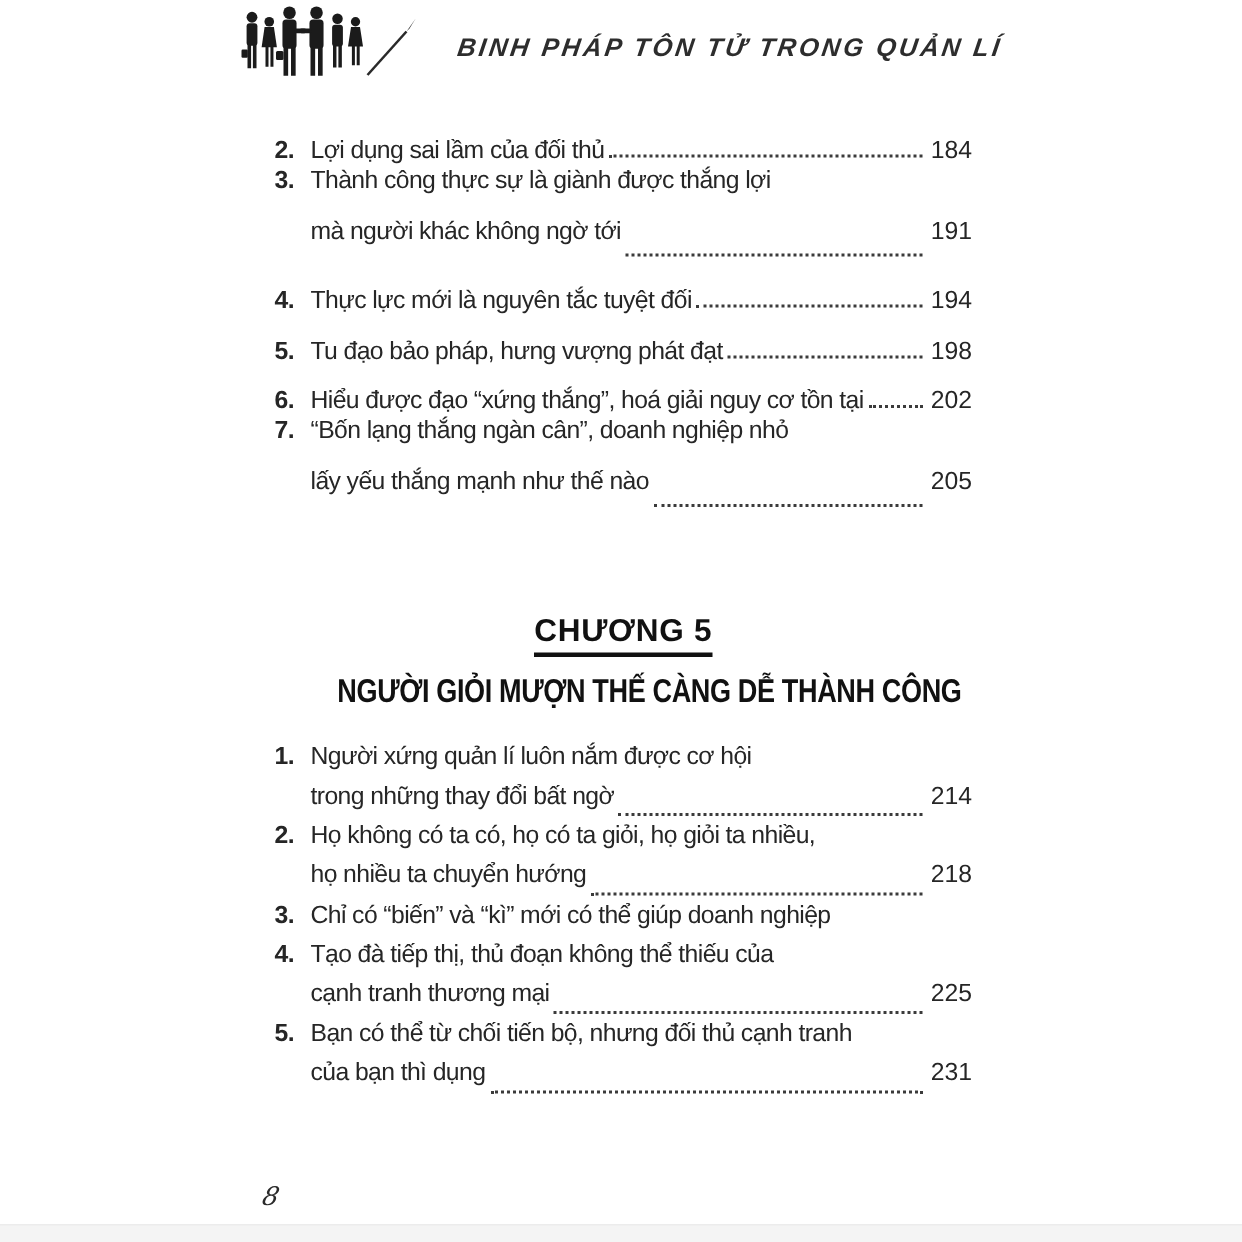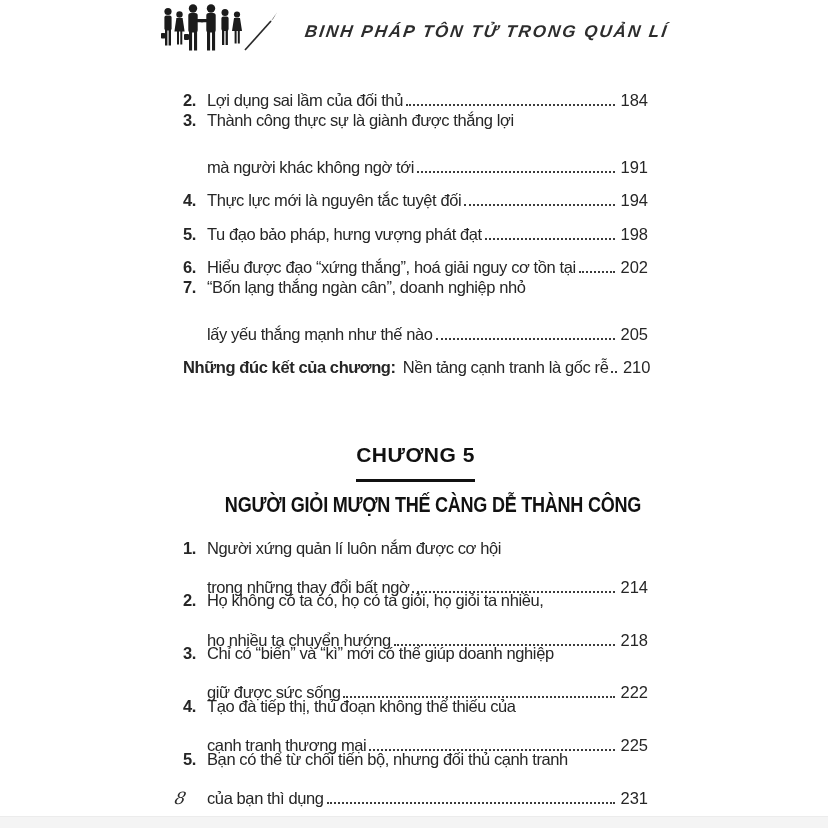--- a/index.html
+++ b/index.html
@@ -53,21 +53,21 @@
   .sec1 .line { height: 26.4px; line-height: 26.4px; }
   .num {
     font-weight: 700;
     flex: 0 0 24px;
   }
   .bold-label {
     font-weight: 700;
     margin-right: 7px;
     flex: 0 0 auto;
   }
-  .cont { padding-left: 24px; }
+  .cont { padding-left: 24px; align-items: flex-end; }
   .txt { flex: 0 0 auto; }
   .leader {
     flex: 1 1 auto;
     min-width: 6px;
     display: inline-block;
     height: 3px;
     margin: 0 3px;
     border-bottom: 2px dotted #3b3b3b;
   }
   .pg {
@@ -83,21 +83,21 @@
     margin-top: 71px;
     text-align: center;
   }
   .chapter-num {
     display: inline-block;
     font-size: 21px;
     font-weight: 700;
     letter-spacing: 0.5px;
     color: #111111;
     border-bottom: 3px solid #111111;
-    padding-bottom: 12px;
+    padding-bottom: 2px;
   }
   .chapter-title {
     margin-top: 10px;
     font-size: 22px;
     font-weight: 700;
     color: #111111;
     letter-spacing: -0.3px;
     transform: scaleX(0.82);
     transform-origin: center;
     white-space: nowrap;
@@ -213,26 +213,20 @@
         </div>
         <div class="line">
           <span class="num">7.</span>
           <span class="txt">“Bốn lạng thắng ngàn cân”, doanh nghiệp nhỏ</span>
         </div>
         <div class="line cont">
           <span class="txt">lấy yếu thắng mạnh như thế nào</span>
           <span class="leader"></span>
           <span class="pg">205</span>
         </div>
-        <div class="line">
-          <span class="bold-label">Những đúc kết của chương:</span>
-          <span class="txt">Nền tảng cạnh tranh là gốc rễ</span>
-          <span class="leader"></span>
-          <span class="pg">210</span>
-        </div>
       </div>
 
     <div class="chapter-block">
       <div class="chapter-num">CHƯƠNG 5</div>
       <div class="chapter-title">NGƯỜI GIỎI MƯỢN THẾ CÀNG DỄ THÀNH CÔNG</div>
     </div>
 
     <div class="sec1" id="section-ch5">
         <div class="line">
           <span class="num">1.</span>
@@ -249,25 +243,20 @@
         </div>
         <div class="line cont">
           <span class="txt">họ nhiều ta chuyển hướng</span>
           <span class="leader"></span>
           <span class="pg">218</span>
         </div>
         <div class="line">
           <span class="num">3.</span>
           <span class="txt">Chỉ có “biến” và “kì” mới có thể giúp doanh nghiệp</span>
         </div>
-        <div class="line cont">
-          <span class="txt">giữ được sức sống</span>
-          <span class="leader"></span>
-          <span class="pg">222</span>
-        </div>
         <div class="line">
           <span class="num">4.</span>
           <span class="txt">Tạo đà tiếp thị, thủ đoạn không thể thiếu của</span>
         </div>
         <div class="line cont">
           <span class="txt">cạnh tranh thương mại</span>
           <span class="leader"></span>
           <span class="pg">225</span>
         </div>
         <div class="line">

